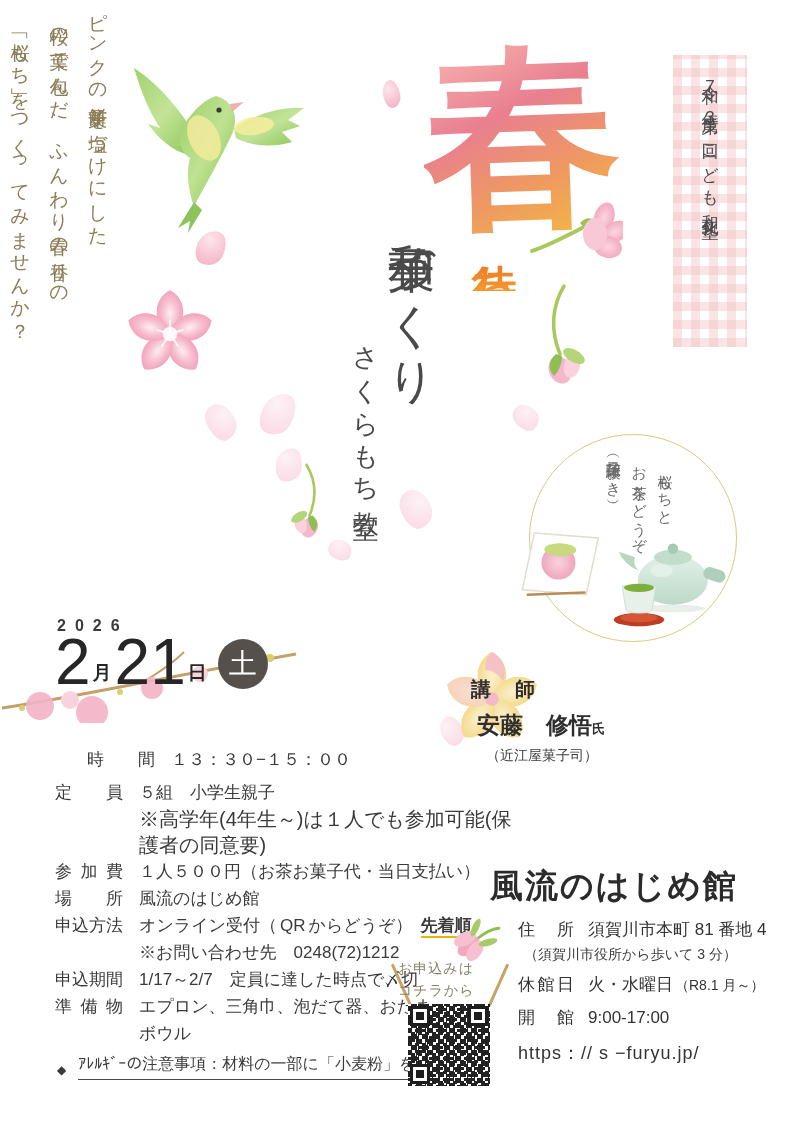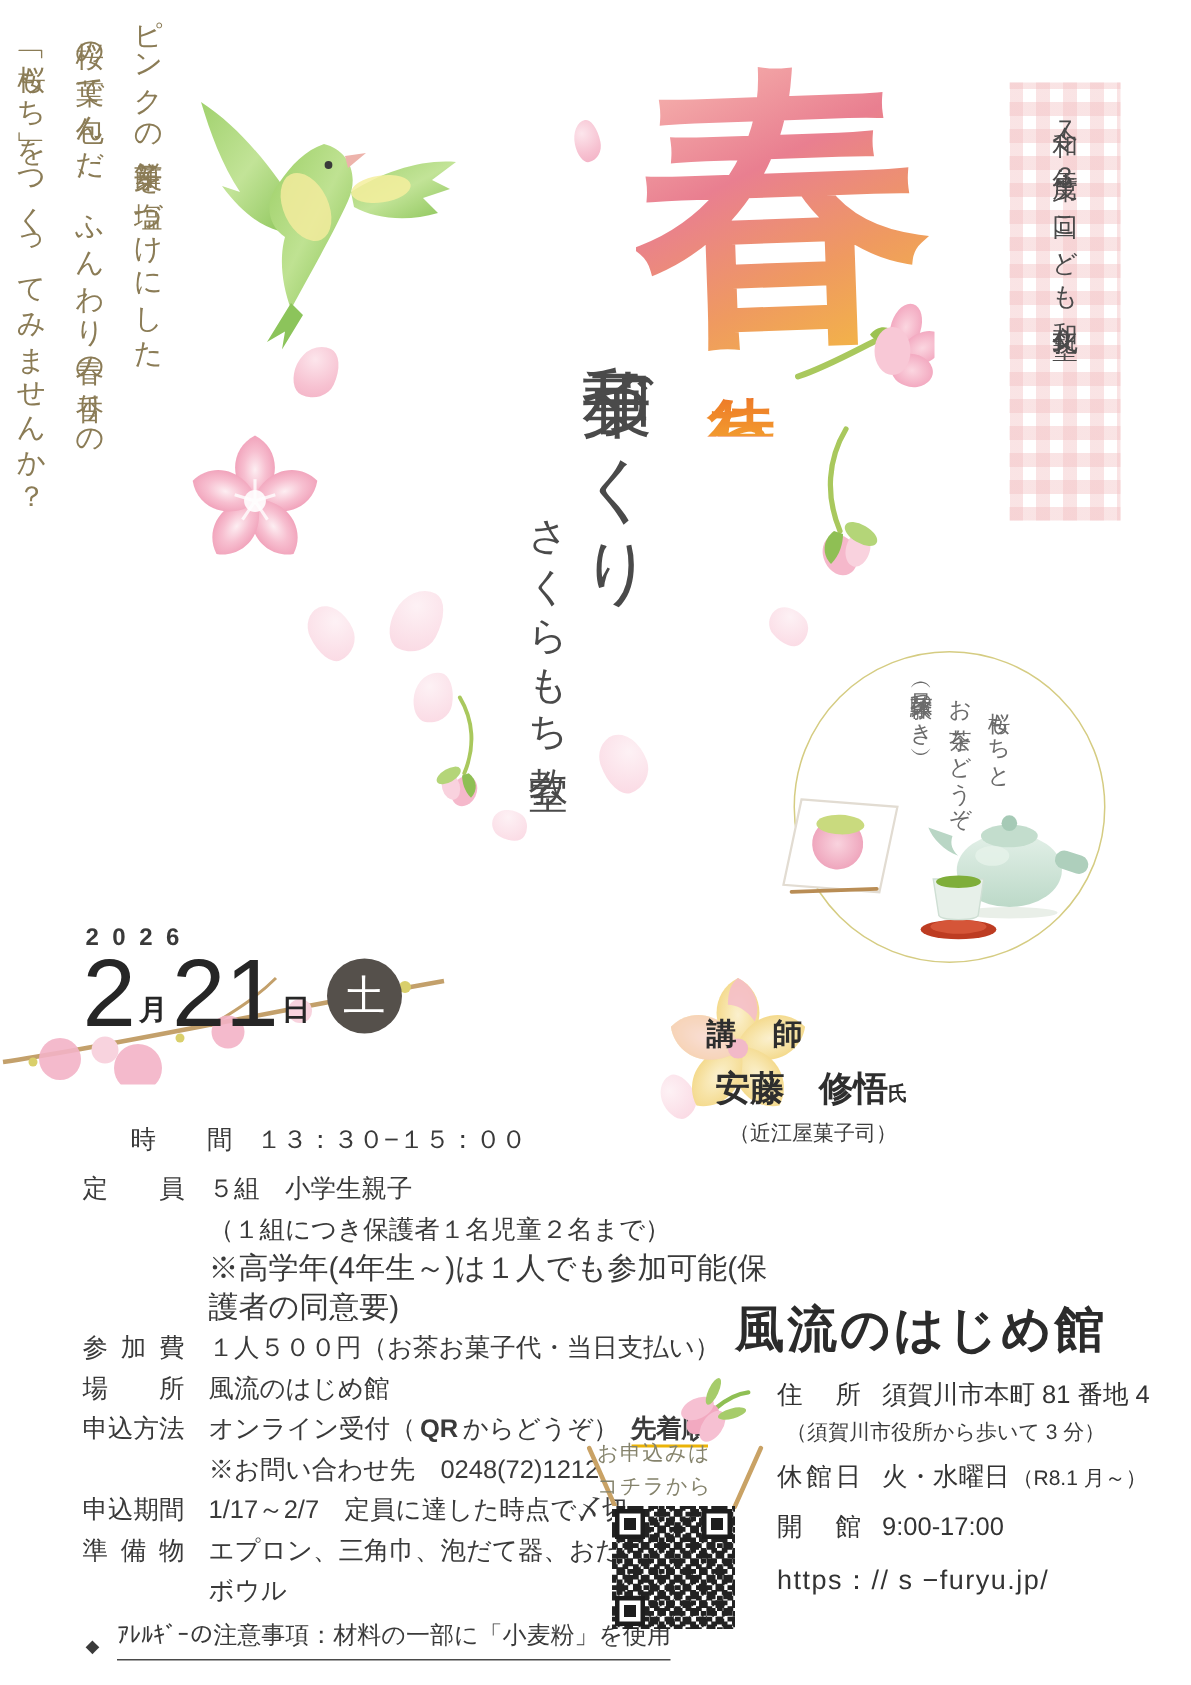--- a/index.html
+++ b/index.html
@@ -88,21 +88,21 @@
   .inst-org { left:486px; top:747px; font-size:14px; color:#3c3c3c; z-index:2; }
 
   
   .details { left:55px; top:746px; width:465px; font-size:17px; color:#3a3a3a; z-index:2; }
   .drow { display:flex; align-items:flex-start; line-height:27px; }
   .dlabel { width:68px; flex:none; text-align:justify; text-align-last:justify; margin-right:16px; }
   .dval { }
   .dnote { margin-left:84px; line-height:27px; }
   .dnote.small { font-size:20px; line-height:26px; }
   .gap6 { margin-bottom:6px;margin-left:32px; }
-  .qr-bold { font-weight:bold; margin:0 3px; }
+  .qr-bold { font-weight:normal; margin:0 3px; }
   .emph { font-weight:bold; border-bottom:2px solid #eab308; margin-left:8px; padding-bottom:1px; }
   .allergy { margin-top:4px; display:flex; align-items:flex-start; line-height:26px; }
   .allergy .bullet { font-size:12px; margin:6px 12px 0 2px; color:#3a3a3a; }
   .allergy .a-text { font-size:16px; border-bottom:1px solid #4a4a4a; padding-bottom:2px; }
 
   
   .apply-block { left:398px; top:912px; width:104px; height:176px; z-index:3; }
   .apply-line { position:absolute; width:100%; text-align:left; font-size:14px; color:#85836c; letter-spacing:1px; }
   .stick { position:absolute; width:3px; height:46px; background:#c9a265; border-radius:2px; }
   .qr {
@@ -341,21 +341,20 @@
 
   <div class="abs details">
     <div class="drow gap6">
       <span class="dlabel">時間</span>
       <span class="dval">１３：３０−１５：００</span>
     </div>
     <div class="drow">
       <span class="dlabel">定員</span>
       <span class="dval">５組　小学生親子</span>
     </div>
-    <div class="dnote">（１組につき保護者１名児童２名まで）</div>
     <div class="dnote small">※高学年(4年生～)は１人でも参加可能(保護者の同意要)</div>
     <div class="drow">
       <span class="dlabel">参加費</span>
       <span class="dval">１人５００円（お茶お菓子代・当日支払い）</span>
     </div>
     <div class="drow">
       <span class="dlabel">場所</span>
       <span class="dval">風流のはじめ館</span>
     </div>
     <div class="drow">

